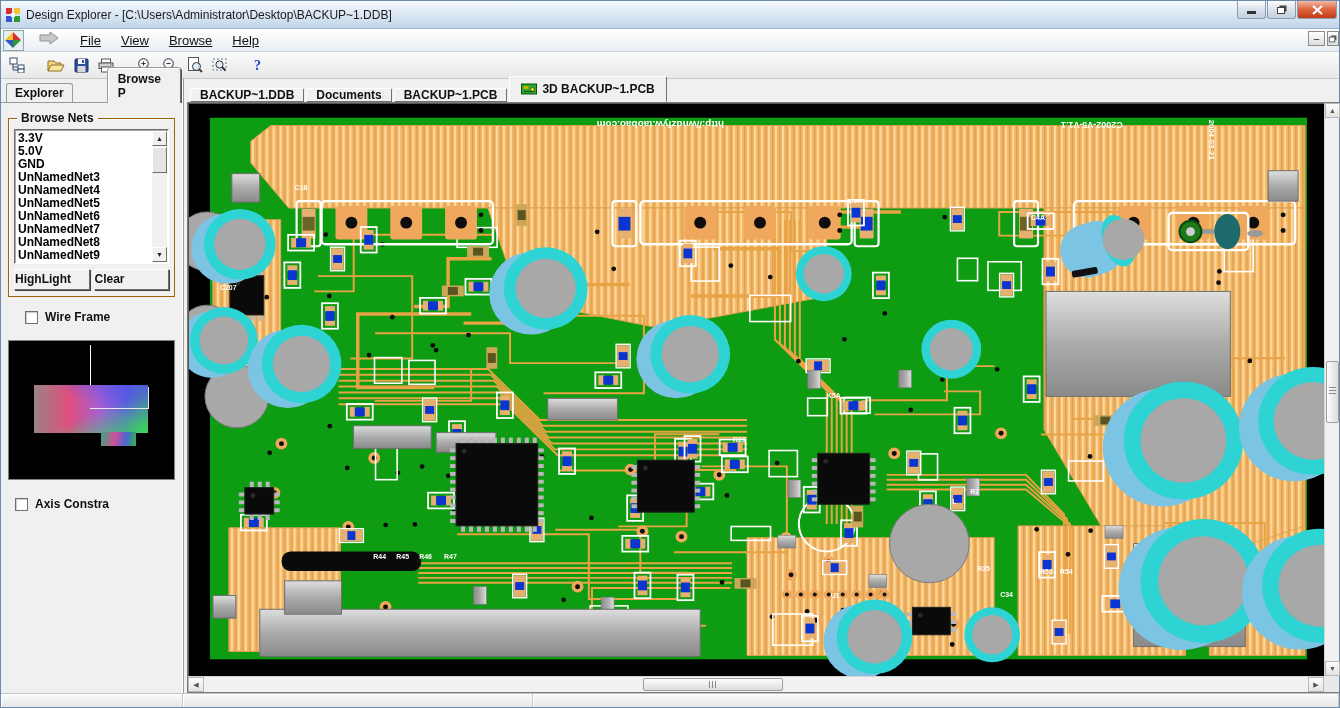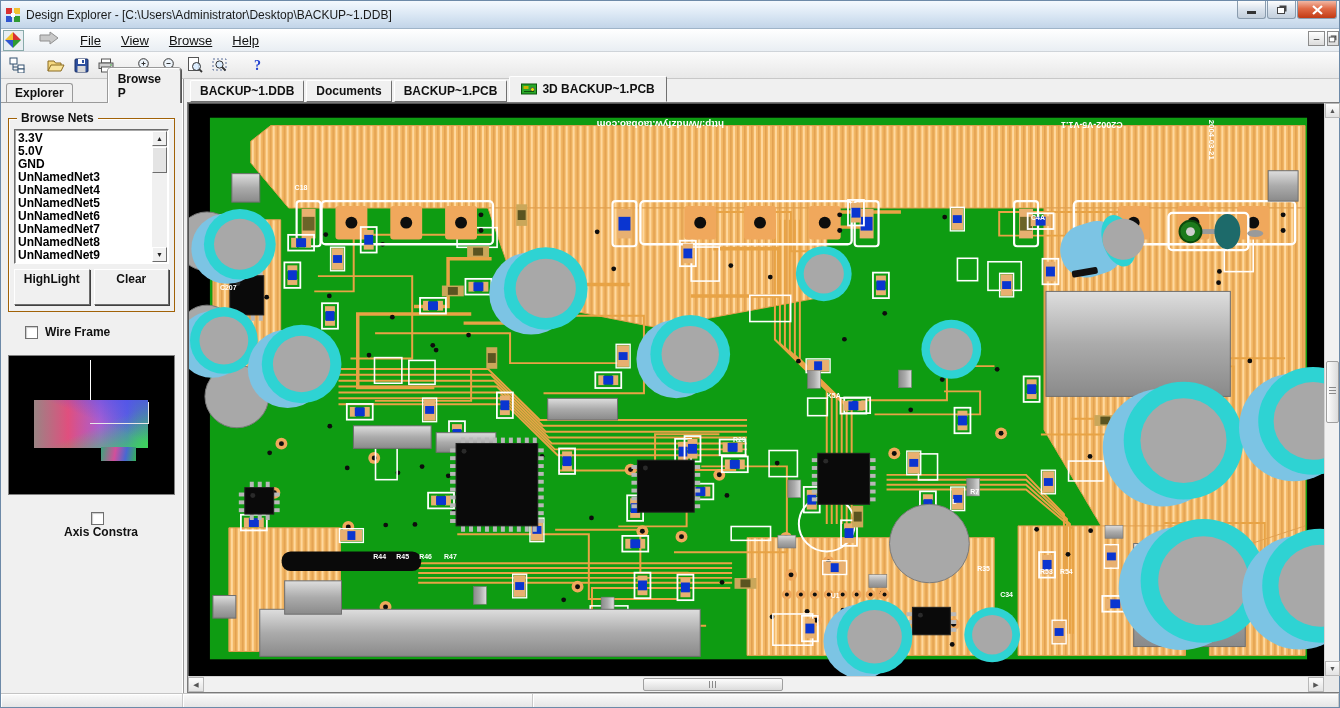--- a/index.html
+++ b/index.html
@@ -39,46 +39,46 @@
 
   .group { position:relative; margin:15px 7px 0; border:1px solid #a16207; box-shadow:inset 1px 1px 0 #fdfdfd; padding:10px 5px 6px; }
   .group .legend { position:absolute; top:-8px; left:8px; background:#f0f0f0; padding:0 4px; font-size:12px; font-weight:bold; color:#111; }
   .listbox { height:135px; background:#fff; border:1px solid; border-color:#6d6d6d #fff #fff #6d6d6d; box-shadow:inset 1px 1px 0 #a8a8a8; position:relative; overflow:hidden; padding:2px 16px 0 3px; }
   .net { font-size:12px; font-weight:bold; line-height:13px; color:#000; white-space:nowrap; }
   .lb-scroll { position:absolute; right:1px; top:1px; bottom:1px; width:15px; background:#f0f0f0; }
   .lb-up,.lb-dn { position:absolute; left:0; width:15px; height:15px; background:#f0f0f0; border:1px solid; border-color:#fff #6d6d6d #6d6d6d #fff; font-size:7px; text-align:center; line-height:13px; color:#222; }
   .lb-dn { bottom:0; } .lb-up { top:0; }
   .lb-thumb { position:absolute; left:0; top:16px; width:15px; height:26px; background:#e4e4e4; border:1px solid; border-color:#fff #6d6d6d #6d6d6d #fff; }
   .btnrow { display:flex; margin-top:5px; }
-  .pbtn { flex:1; height:36px; background:#f0f0f0; border:1px solid; border-color:#fff #6d6d6d #6d6d6d #fff; box-shadow:1px 1px 0 #404040; font-size:12px; font-weight:bold; text-align:center; line-height:19px; margin-right:4px; color:#111; }
+  .pbtn { flex:1; height:21px; background:#f0f0f0; border:1px solid; border-color:#fff #6d6d6d #6d6d6d #fff; box-shadow:1px 1px 0 #404040; font-size:12px; font-weight:bold; text-align:left; line-height:19px; margin-right:4px; color:#111; }
   .pbtn:last-child { margin-right:0; }
 
   .cbrow { display:flex; align-items:center; margin:5px 2px 6px 4px; }
   .cb { width:13px; height:13px; background:#fff; border:1px solid #707070; box-shadow:inset 1px 1px 1px #c9c9c9; position:relative; flex:0 0 13px; }
   .cb.checked::after { content:"\2713"; position:absolute; left:1px; top:-2px; font-size:12px; font-weight:bold; color:#000; }
   .cblabel { font-size:12px; font-weight:bold; margin-left:7px; color:#111; white-space:nowrap; overflow:hidden; }
   .standalone { margin:13px 2px 16px 24px; }
-  .axisrow { margin:17px 2px 0 14px;flex-direction:column; }
+  .axisrow { margin:17px 2px 0 14px; }
 
   .preview { margin:7px 7px 0; height:140px; background:#000; border:1px solid #808080; position:relative; overflow:hidden; }
   .pv-vline { position:absolute; left:49%; top:4px; width:1px; height:41px; background:#fff; }
   .pv-main { position:absolute; left:15%; top:44px; width:69%; height:48px;
      background:
        linear-gradient(to top right, rgba(0,0,0,0) 55%, rgba(80,80,235,0.85)),
        linear-gradient(to bottom right, rgba(0,0,0,0) 55%, rgba(60,215,90,0.9)),
        linear-gradient(to right, #9a8484, #e04f7e 30%, #a85ed2 58%, #5b63e0 82%, #44b868); }
   .pv-hline { position:absolute; left:49%; top:67px; width:35%; height:1px; background:#e8e8e8; }
   .pv-vline2 { position:absolute; left:84%; top:46px; width:1px; height:22px; background:#e8e8e8; }
   .pv-small { position:absolute; left:56%; top:91px; width:21%; height:14px;
      background:linear-gradient(100deg,#3aa57c,#d24f9a 40%,#4868d2 70%,#35b356); }
 
   
   .docarea { flex:1; display:flex; flex-direction:column; padding-left:4px; }
   .doctabs { height:23px; display:flex; align-items:flex-end; padding-left:3px; position:relative; }
-  .doctab { font-size:12px; font-weight:bold; color:#111; background:#f0f0f0; border:1px solid; border-color:#fff #707070 #707070 #fff; border-radius:2px 2px 0 0; padding:2px 9px 2px; margin-right:2px; display:flex; align-items:center; height:22px; }
+  .doctab { font-size:12px; font-weight:bold; color:#111; background:#f0f0f0; border:1px solid; border-color:#fff #707070 #707070 #fff; border-radius:2px 2px 0 0; padding:2px 9px 2px; margin-right:2px; display:flex; align-items:center; height:14px; }
   .doctab.active { height:26px; border-bottom-color:#f0f0f0; z-index:2; padding:2px 11px 3px; }
   .doctab .ticon { margin-right:5px; display:inline-flex; }
 
   .viewport { flex:1; position:relative; border:1px solid #7a7a7a; border-right:none; background:#000; box-shadow:inset 1px 1px 0 #555; }
   .canvaswrap { position:absolute; left:1px; top:1px; right:15px; bottom:16px; overflow:hidden; }
   .canvaswrap svg { display:block; width:100%; height:100%; }
 
   .vscroll { position:absolute; right:0; top:0; bottom:16px; width:15px; background:#f1f1f1; border-left:1px solid #d4d4d4; }
   .hscroll { position:absolute; left:0; right:15px; bottom:0; height:16px; background:#f1f1f1; border-top:1px solid #d4d4d4; }
   .sbtn { position:absolute; background:linear-gradient(#fdfdfd,#e3e3e3); border:1px solid #b8b8b8; color:#555; font-size:7px; display:flex; align-items:center; justify-content:center; }

